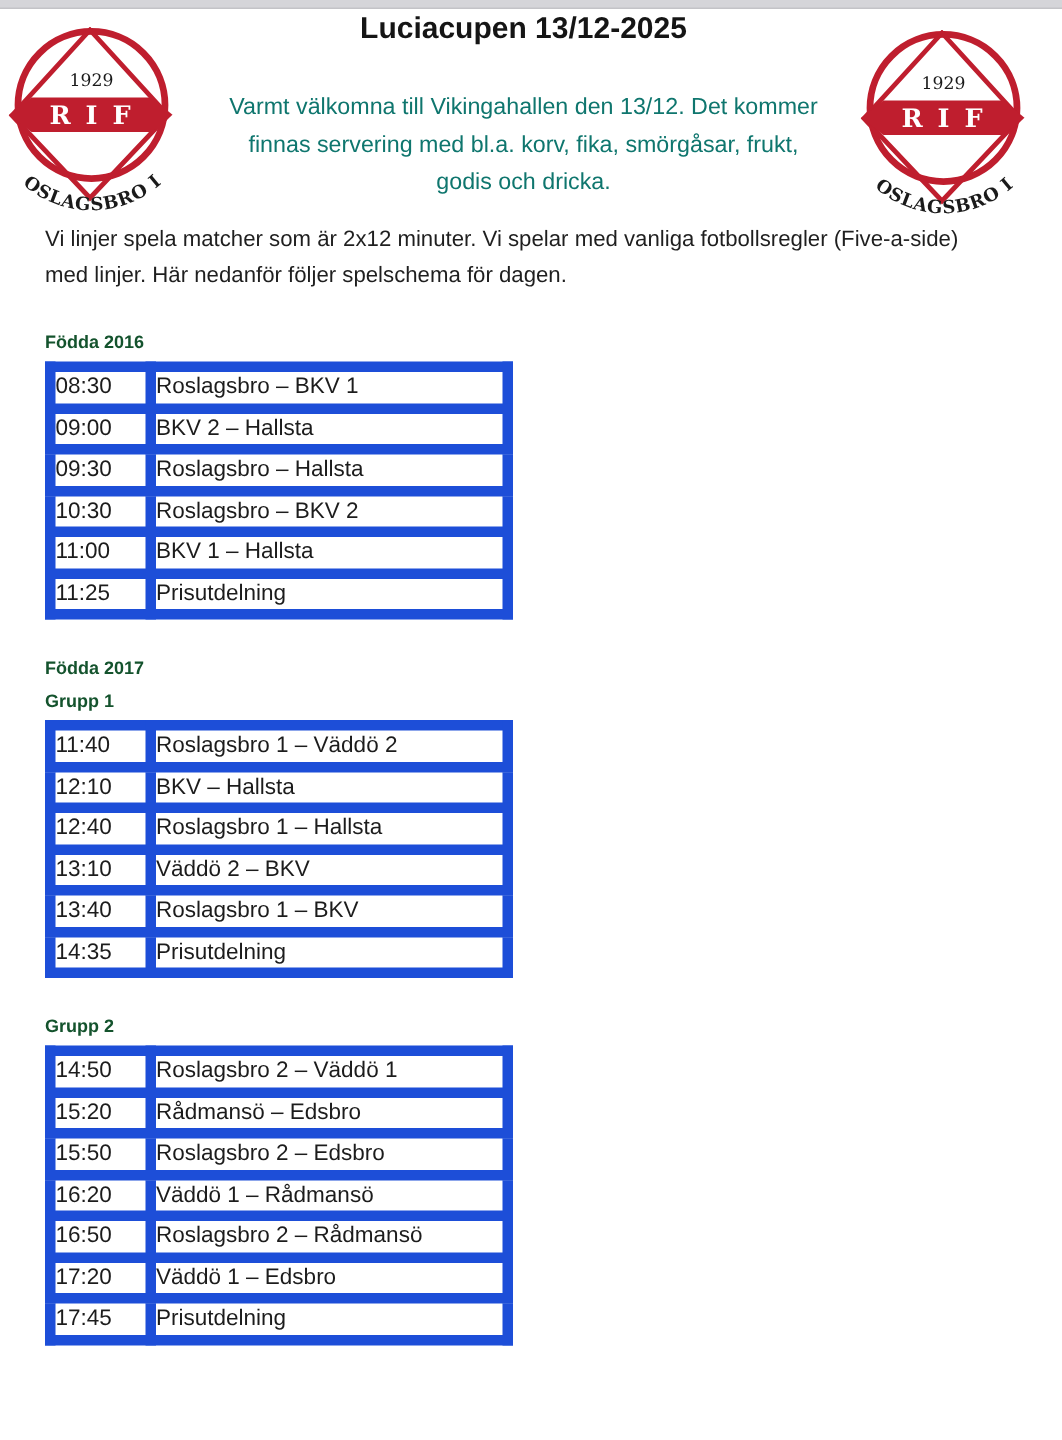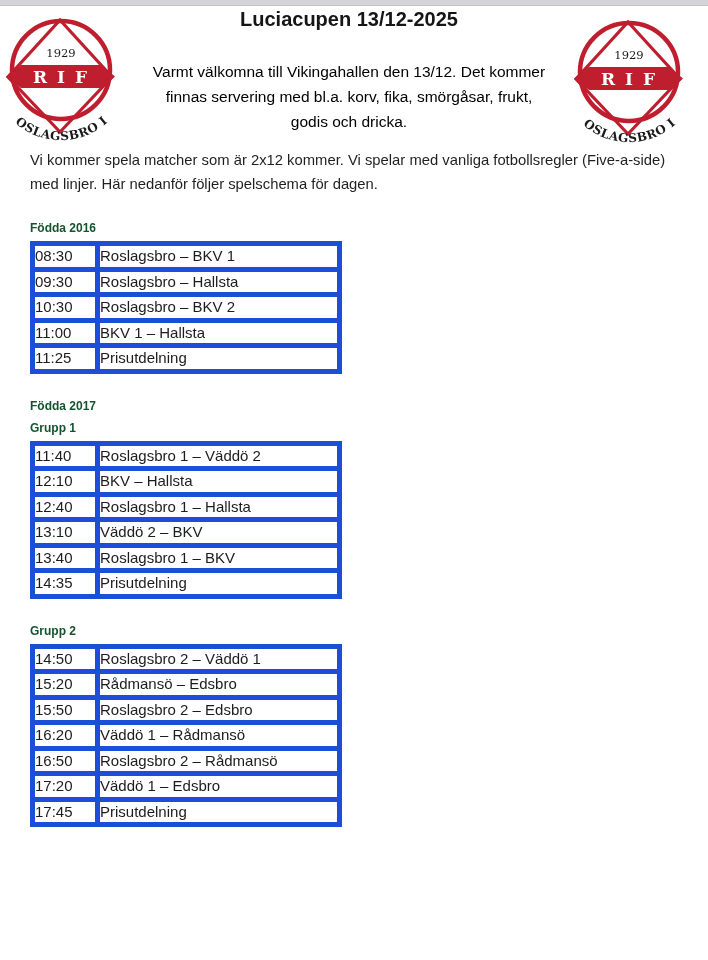--- a/index.html
+++ b/index.html
@@ -7,27 +7,27 @@
     width:708px;height:960px;background:#ffffff;position:relative;overflow:hidden;
     font-family:"Liberation Sans", sans-serif;color:#1b1b1b;
     -webkit-font-smoothing:antialiased;
   }
   .top-edge{height:5px;background:#d5d5d9;border-bottom:1px solid #c3c3c7;}
   .logo{position:absolute;top:18px;left:4px;width:122px;height:132px;}
   .logo.right{left:572px;top:20px;}
   .crest{display:block;}
   .header{margin:0 138px 0 128px;text-align:center;}
   .title{font-size:20px;line-height:26px;font-weight:bold;margin:0;color:#151515;}
-  .welcome{margin-top:27px;font-size:15.5px;line-height:25px;color:#000000;}
+  .welcome{margin-top:27px;font-size:15.5px;line-height:25px;color:#0f766e;}
   .intro{margin:15px 0 0 30px;font-size:14.8px;line-height:23.5px;white-space:nowrap;color:#1f1f1f;}
   .section-heading{margin:21px 0 0 30px;font-weight:bold;font-size:12px;line-height:22px;color:#14532d;}
   .section-heading.sub{margin-top:0;}
   table.schedule{margin:2px 0 0 30px;border-collapse:collapse;width:312px;table-layout:fixed;}
   table.schedule td{
-    border:5px solid #1d4ed8;font-size:15px;line-height:20.5px;padding:0;
+    border:7px solid #1d4ed8;font-size:15px;line-height:20.5px;padding:0;
     overflow:hidden;white-space:nowrap;color:#1c1c1c;
   }
   td.time{width:60px;padding-left:9px;}
   td.match{padding-left:7px;}
 </style>
 </head>
 <body>
 
 <div class="top-edge"></div>
 
@@ -62,31 +62,35 @@
 <div class="header">
   <h1 class="title">Luciacupen 13/12-2025</h1>
   <div class="welcome">
     <div>Varmt välkomna till Vikingahallen den 13/12. Det kommer</div>
     <div>finnas servering med bl.a. korv, fika, smörgåsar, frukt,</div>
     <div>godis och dricka.</div>
   </div>
 </div>
 
 <div class="intro">
-  <div>Vi kommer spela matcher som är 2x12 kommer. Vi spelar med vanliga fotbollsregler (Five-a-side)</div>
+  <div>Vi linjer spela matcher som är 2x12 minuter. Vi spelar med vanliga fotbollsregler (Five-a-side)</div>
   <div>med linjer. Här nedanför följer spelschema för dagen.</div>
 </div>
 
 <div>
   <div class="section-heading">Födda 2016</div>
   <table class="schedule">
     <tbody>
       <tr>
         <td class="time">08:30</td>
         <td class="match">Roslagsbro – BKV 1</td>
+      </tr>
+      <tr>
+        <td class="time">09:00</td>
+        <td class="match">BKV 2 – Hallsta</td>
       </tr>
       <tr>
         <td class="time">09:30</td>
         <td class="match">Roslagsbro – Hallsta</td>
       </tr>
       <tr>
         <td class="time">10:30</td>
         <td class="match">Roslagsbro – BKV 2</td>
       </tr>
       <tr>

